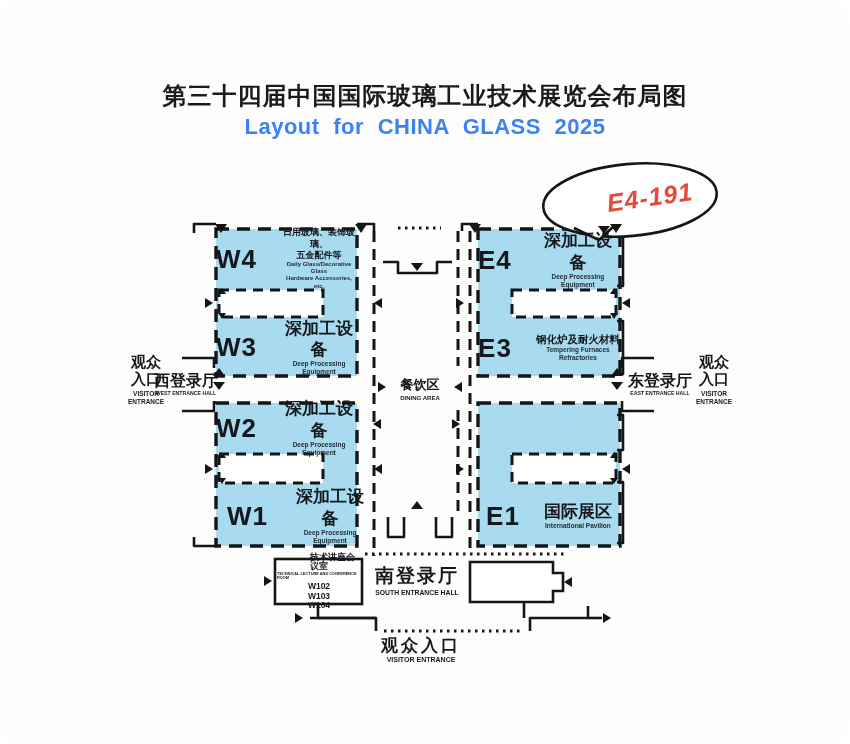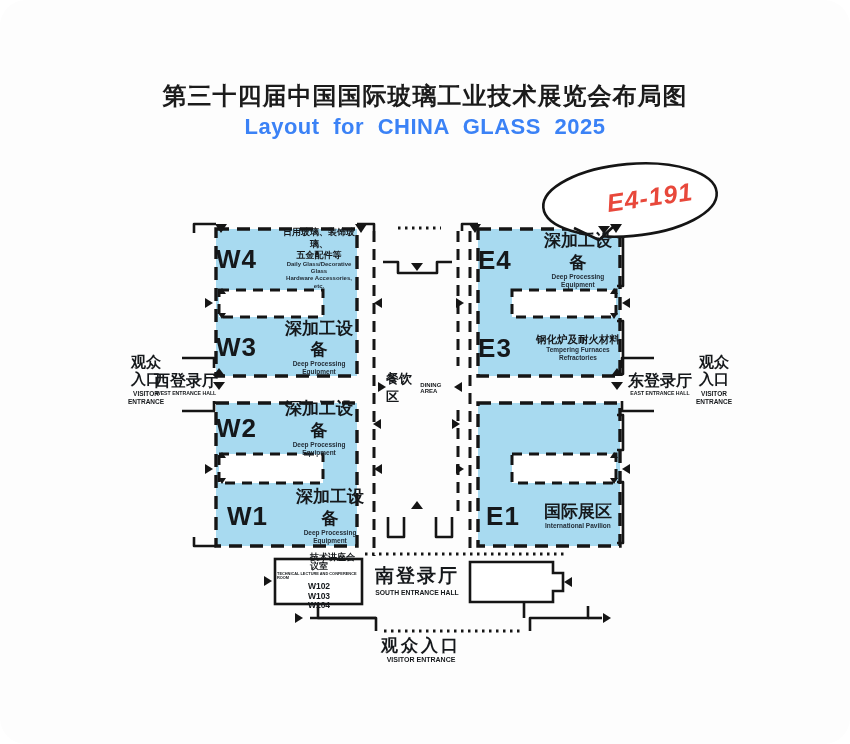--- a/index.html
+++ b/index.html
@@ -15,21 +15,21 @@
          transform:rotate(-8deg);letter-spacing:1px;}
   .hall{position:absolute;display:flex;align-items:center;justify-content:center;gap:24px;text-align:center;}
   .hall .code{font-size:26px;font-weight:800;letter-spacing:1px;line-height:1;}
   .hall .desc{display:flex;flex-direction:column;line-height:1.25;align-items:center;}
   .hall .cn{font-size:17px;font-weight:800;}
   .hall .cn.sm{font-size:9px;}
   .hall .cn.md{font-size:10.5px;}
   .hall .en{font-size:6.5px;font-weight:700;color:#232e38;line-height:1.2;}
   .hall .en.xs{font-size:6px;}
   .dining{position:absolute;left:386px;top:368px;width:68px;height:40px;display:flex;
-          flex-direction:row;align-items:center;justify-content:center;gap:1px;}
+          flex-direction:column;align-items:center;justify-content:center;gap:1px;}
   .dining .cn{font-size:13px;font-weight:800;}
   .dining .en{font-size:6px;font-weight:700;}
   .lbl{position:absolute;text-align:center;line-height:1.15;}
   .b{font-weight:800;}
   .tech{position:absolute;left:277px;top:561px;width:84px;height:42px;display:flex;
         flex-direction:column;align-items:center;justify-content:center;line-height:1;}
   .tech .cn{font-size:9px;font-weight:800;padding-left:33px;}
   .tech .en{font-size:3.9px;font-weight:700;margin:1px 0 2px 0;}
   .tech .room{font-size:8.5px;font-weight:700;line-height:9.5px;}
 </style>

